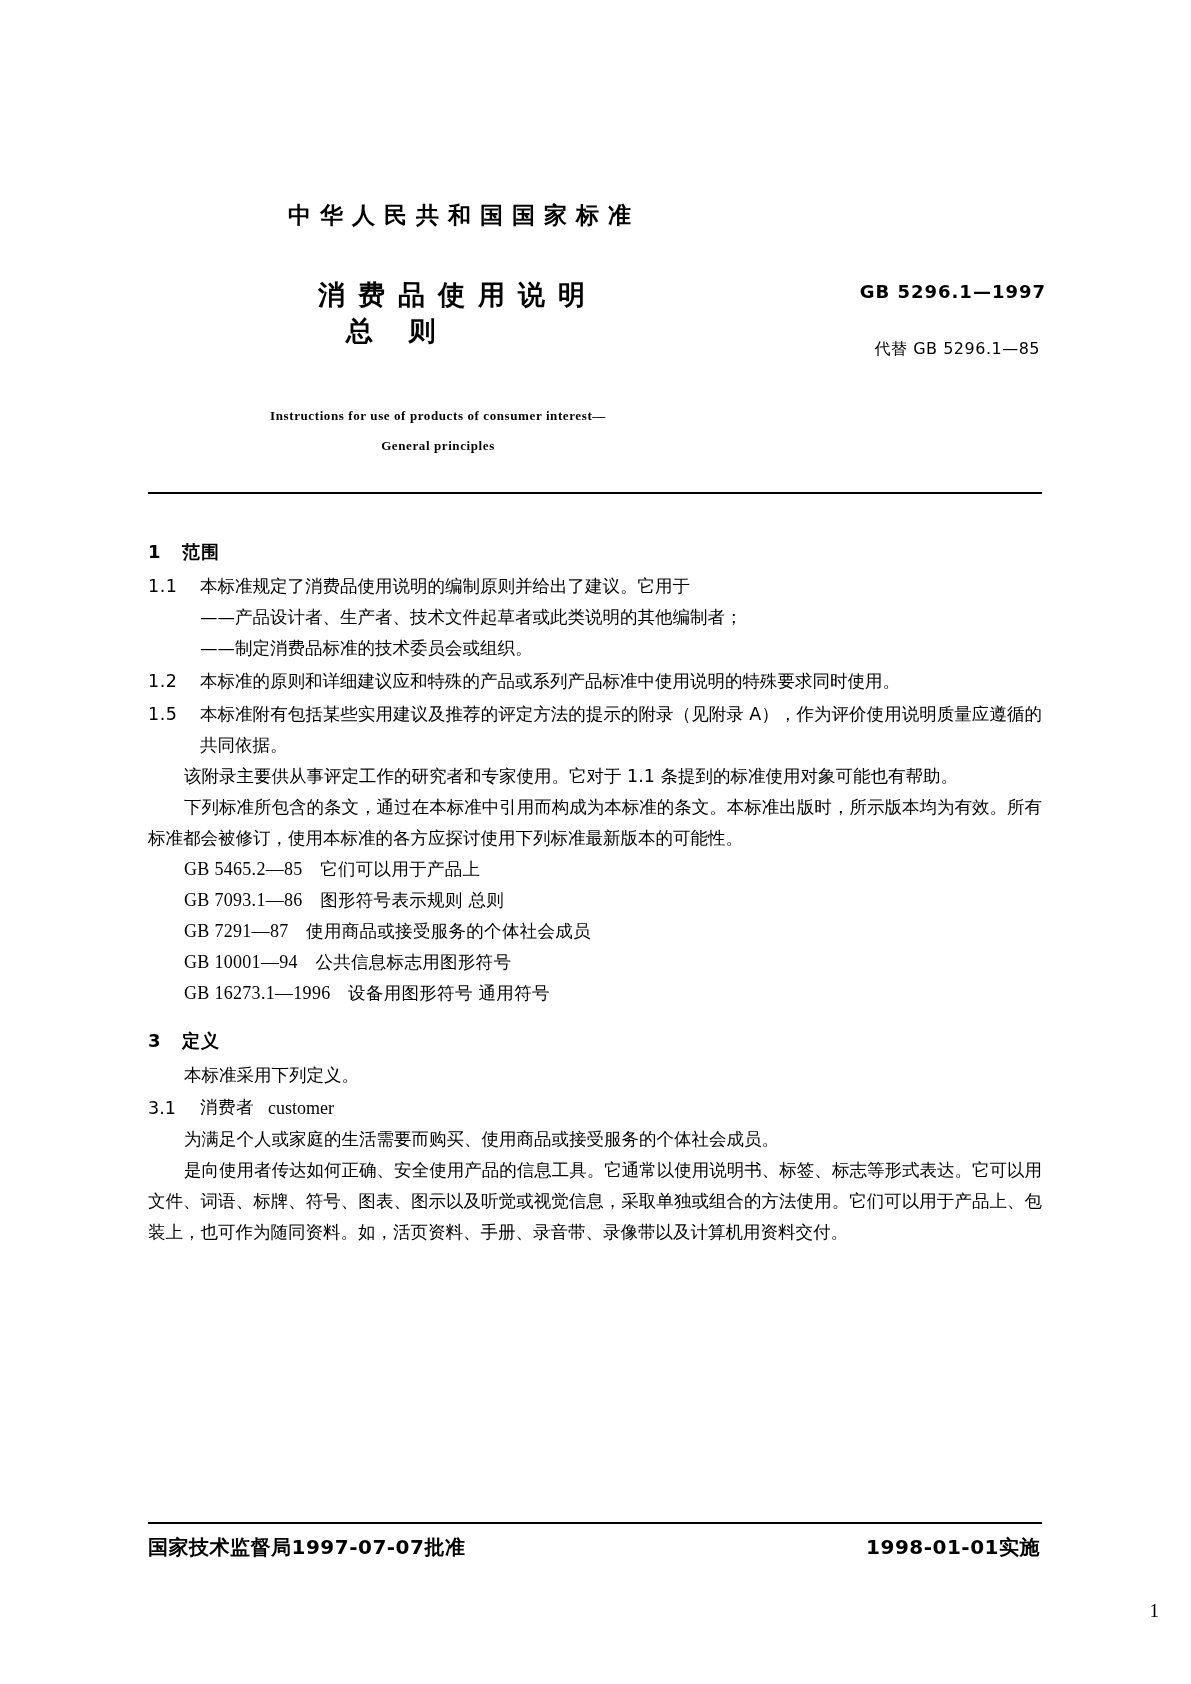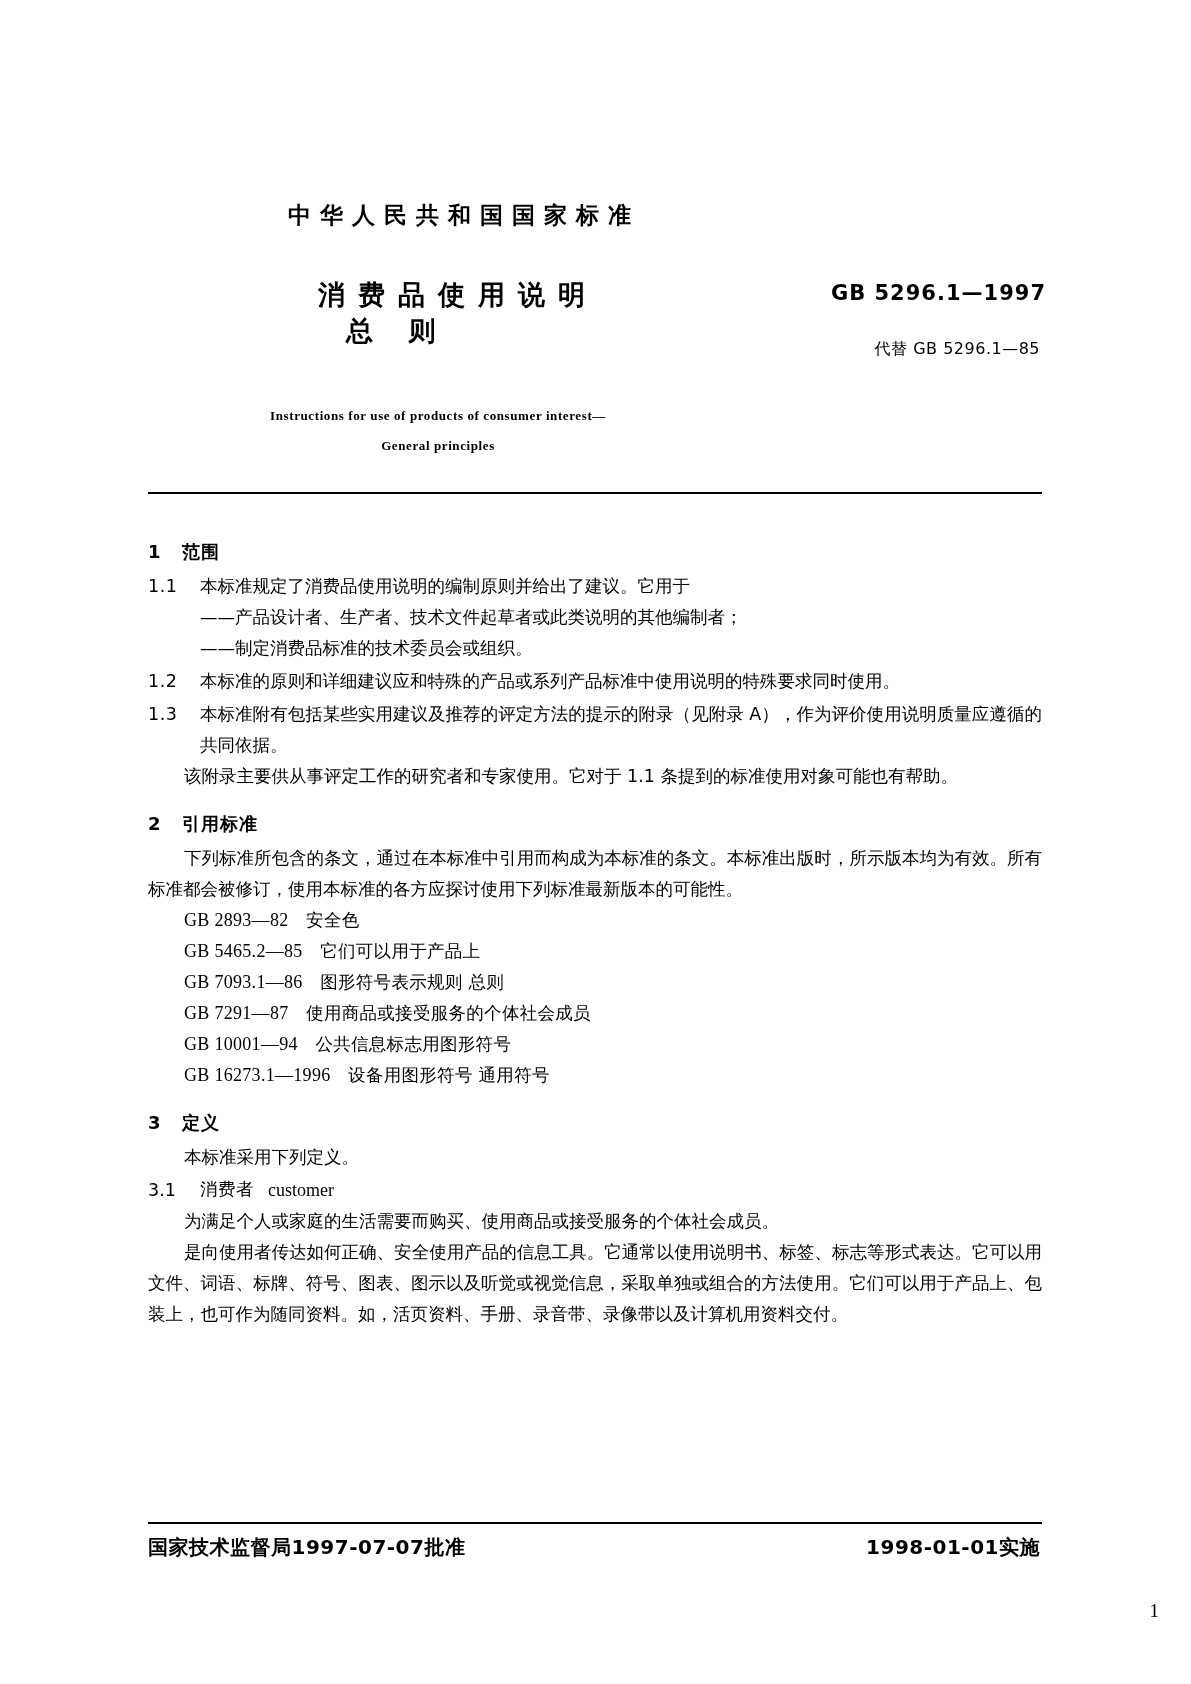--- a/index.html
+++ b/index.html
@@ -61,21 +61,21 @@
     font-weight: bold;
     font-size: 27px;
     letter-spacing: 13px;
   }
   .std-no {
     position: absolute;
     right: 2px;
     top: 4px;
     font-family: "DejaVu Sans", sans-serif;
     font-weight: bold;
-    font-size: 21px;
+    font-size: 18px;
     letter-spacing: 1px;
   }
   .std-replaces {
     position: absolute;
     right: 8px;
     top: 62px;
     font-family: "DejaVu Sans", sans-serif;
     font-size: 16px;
     letter-spacing: 0.5px;
   }
@@ -224,33 +224,27 @@
     </div>
     <div class="dash-line">——产品设计者、生产者、技术文件起草者或此类说明的其他编制者；</div>
     <div class="dash-line">——制定消费品标准的技术委员会或组织。</div>
 
     <div class="clause">
       <span class="cnum">1.2</span>
       <span class="ctext">本标准的原则和详细建议应和特殊的产品或系列产品标准中使用说明的特殊要求同时使用。</span>
     </div>
 
     <div class="clause">
-      <span class="cnum">1.3</span>
+      <span class="cnum">1.5</span>
       <span class="ctext">本标准附有包括某些实用建议及推荐的评定方法的提示的附录（见附录 A），作为评价使用说明质量应遵循的共同依据。</span>
     </div>
     <div class="para-indent">该附录主要供从事评定工作的研究者和专家使用。它对于 1.1 条提到的标准使用对象可能也有帮助。</div>
 
-    <div class="sec-head">
-      <span class="num">2</span><span>引用标准</span>
-    </div>
     <div class="para-indent">下列标准所包含的条文，通过在本标准中引用而构成为本标准的条文。本标准出版时，所示版本均为有效。所有标准都会被修订，使用本标准的各方应探讨使用下列标准最新版本的可能性。</div>
 
-    <div class="ref-line">
-      <span class="gbno">GB 2893—82</span>&nbsp;&nbsp;&nbsp;<span>安全色</span>
-    </div>
     <div class="ref-line">
       <span class="gbno">GB 5465.2—85</span>&nbsp;&nbsp;&nbsp;<span>它们可以用于产品上</span>
     </div>
     <div class="ref-line">
       <span class="gbno">GB 7093.1—86</span>&nbsp;&nbsp;&nbsp;<span>图形符号表示规则    总则</span>
     </div>
     <div class="ref-line">
       <span class="gbno">GB 7291—87</span>&nbsp;&nbsp;&nbsp;<span>使用商品或接受服务的个体社会成员</span>
     </div>
     <div class="ref-line">

